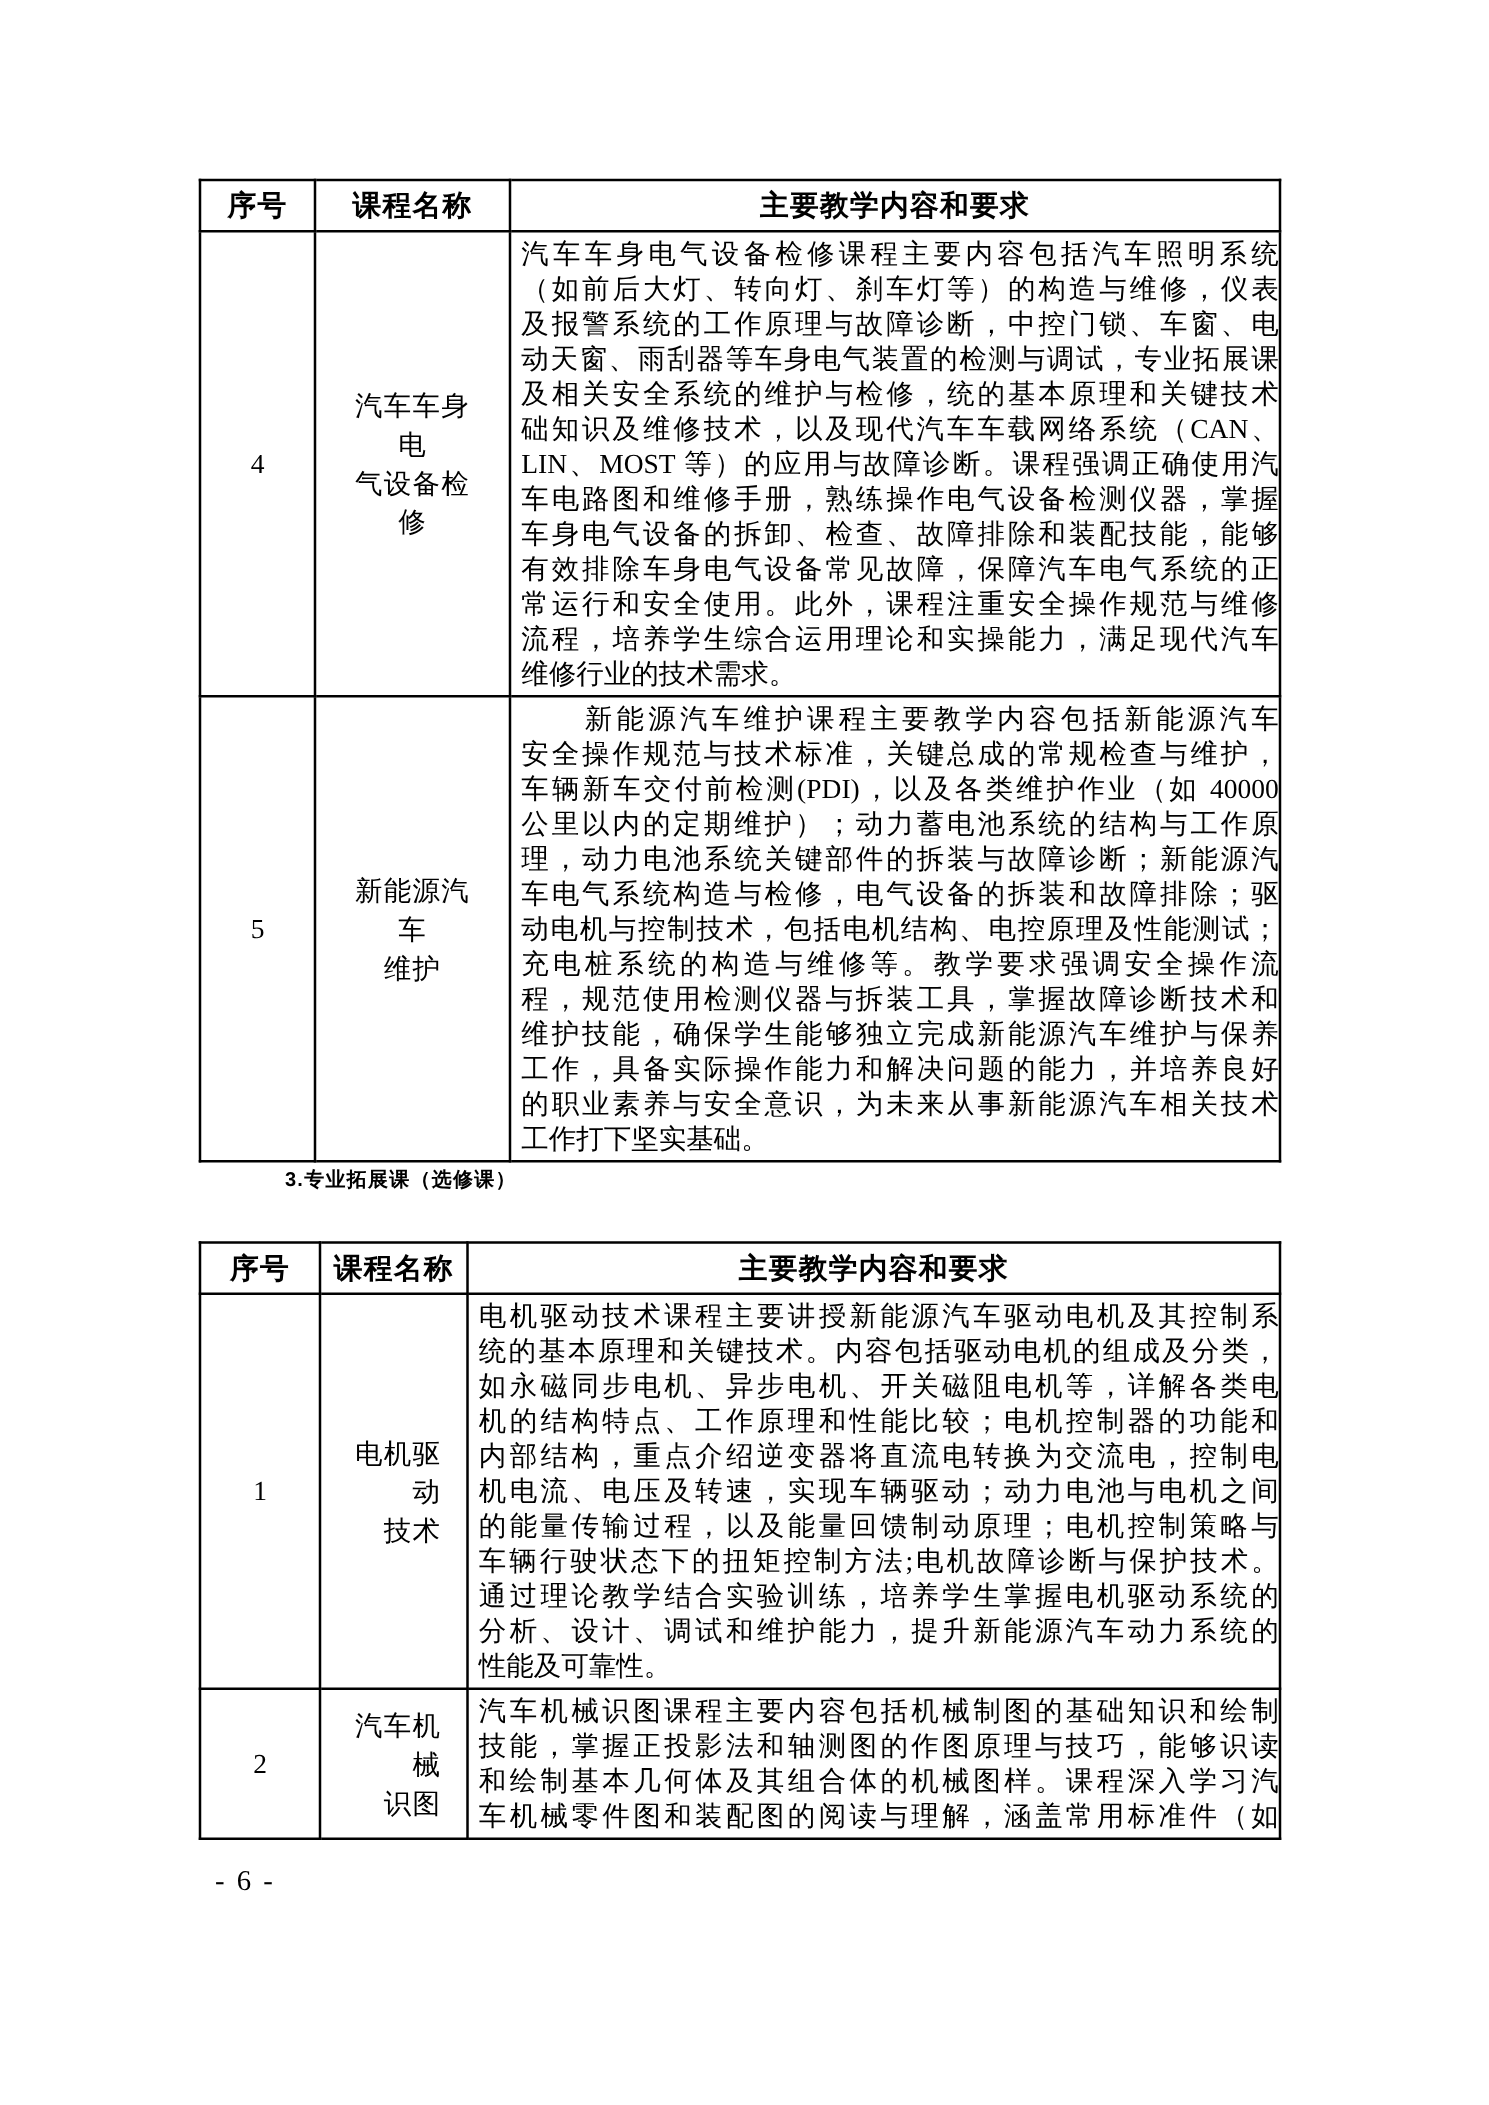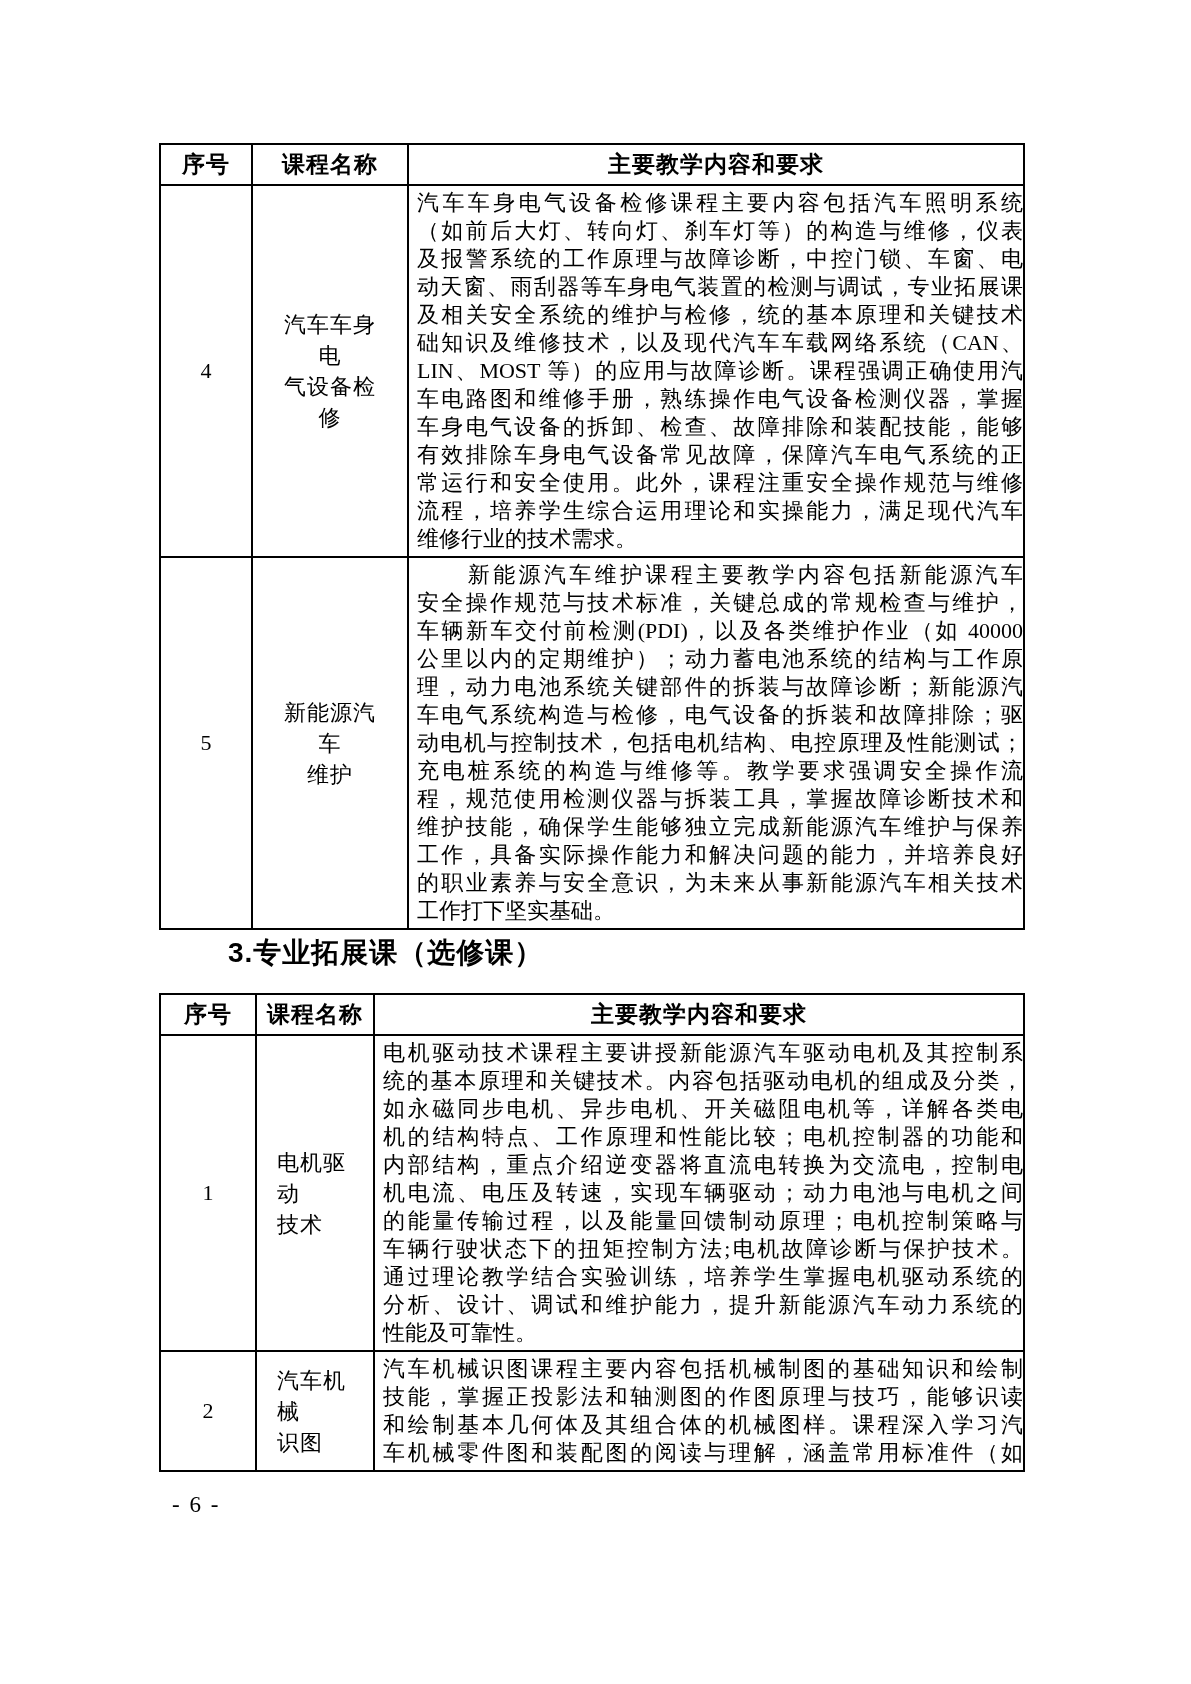--- a/index.html
+++ b/index.html
@@ -32,36 +32,36 @@
   td.num {
     text-align:center; vertical-align:middle;
     font-size:22px;
   }
   td.cname {
     vertical-align:middle; white-space:pre-line;
     font-size:22px; line-height:31px; padding:0 20px;
     letter-spacing:1px;
   }
   .cname-center { text-align:center; }
-  .cname-left { text-align:left;border-radius:29px; }
+  .cname-left { text-align:right;border-radius:29px; }
   td.content {
     vertical-align:top; padding:3px 0 3px 8px;
     font-size:22px;
   }
   .tline {
     line-height:28px;
     text-align:justify;
     text-align-last:justify;
   }
   .tline-last { text-align-last:left; }
 
   .section-heading {
     position:absolute; left:228px; top:934px;
     font-family:"Liberation Sans","DejaVu Sans",sans-serif;
-    font-weight:bold; font-size:28px;
+    font-weight:bold; font-size:16px;
     letter-spacing:1px;
   }
   .page-number {
     position:absolute; left:172px; top:1492px;
     font-size:23px; letter-spacing:2px;
   }
 </style>
 </head>
 <body>
 

